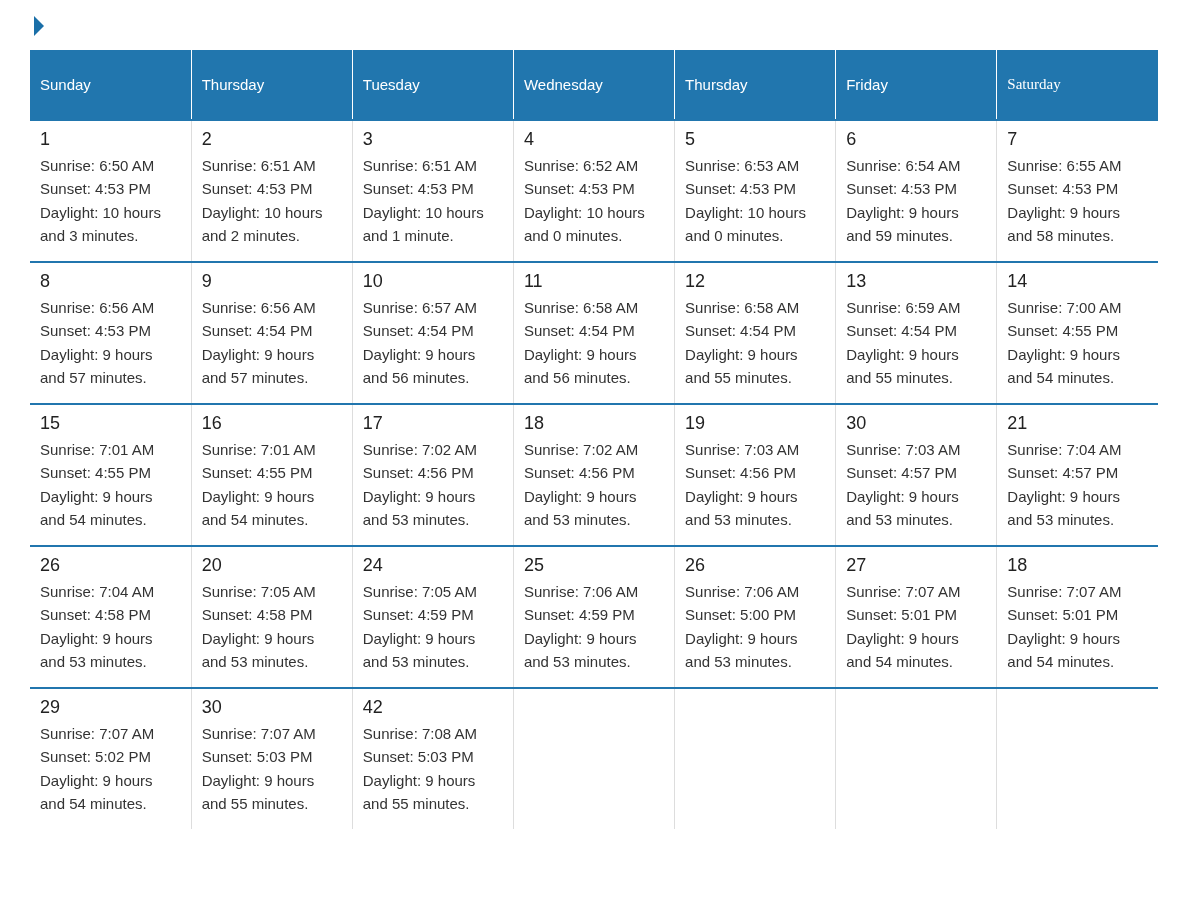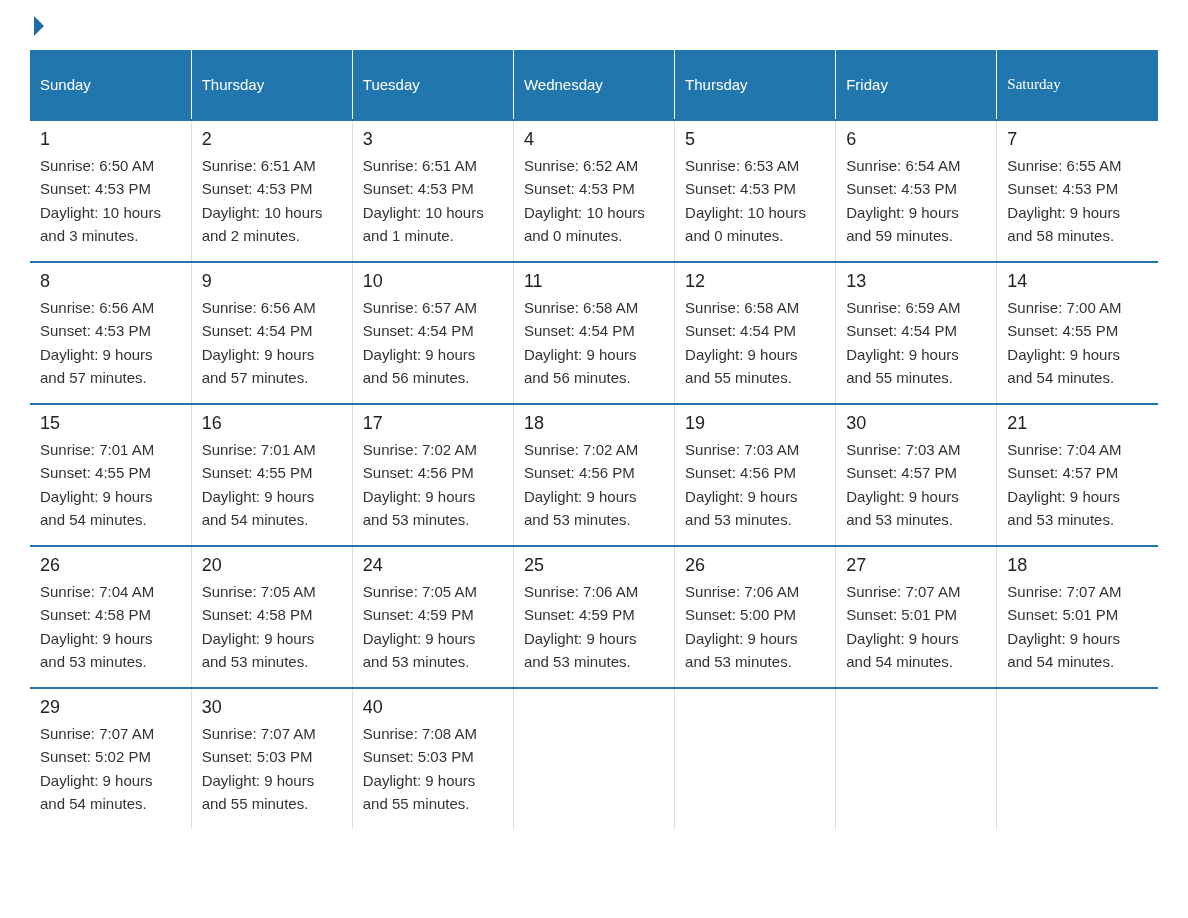--- a/index.html
+++ b/index.html
@@ -313,21 +313,21 @@
           Sunrise: 7:07 AM<br>Sunset: 5:02 PM<br>Daylight: 9 hours and 54 minutes.
         </div>
       </td>
         <td>
         <span class="day-number">30</span>
         <div class="day-info">
           Sunrise: 7:07 AM<br>Sunset: 5:03 PM<br>Daylight: 9 hours and 55 minutes.
         </div>
       </td>
         <td>
-        <span class="day-number">40</span>
+        <span class="day-number">42</span>
         <div class="day-info">
           Sunrise: 7:08 AM<br>Sunset: 5:03 PM<br>Daylight: 9 hours and 55 minutes.
         </div>
       </td>
         <td class="empty-cell"></td>
         <td class="empty-cell"></td>
         <td class="empty-cell"></td>
         <td class="empty-cell"></td>
       </tr>
     </tbody>

